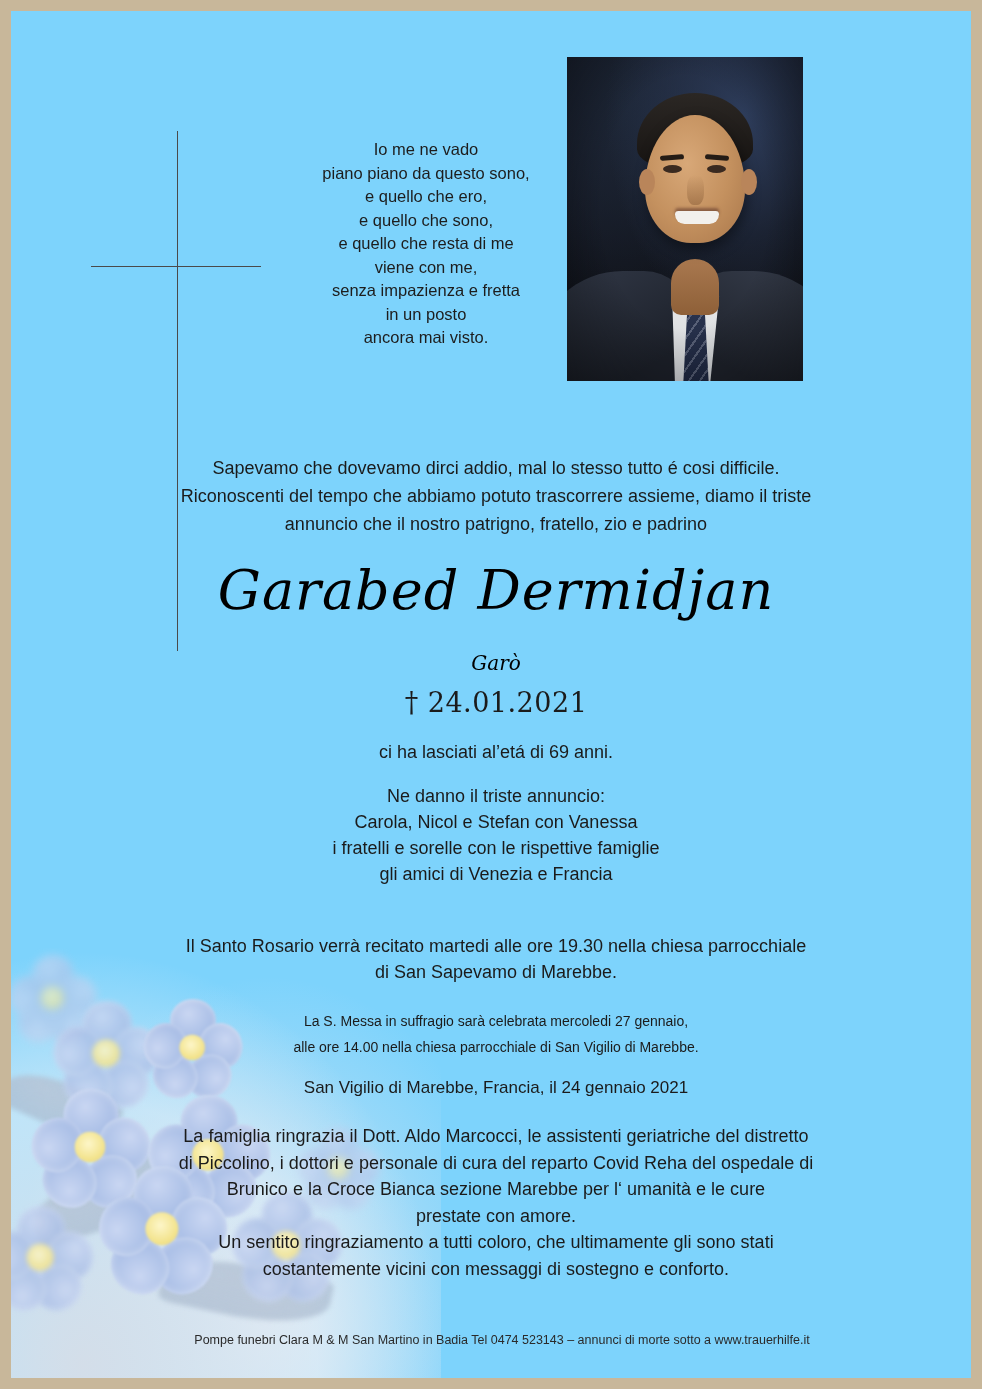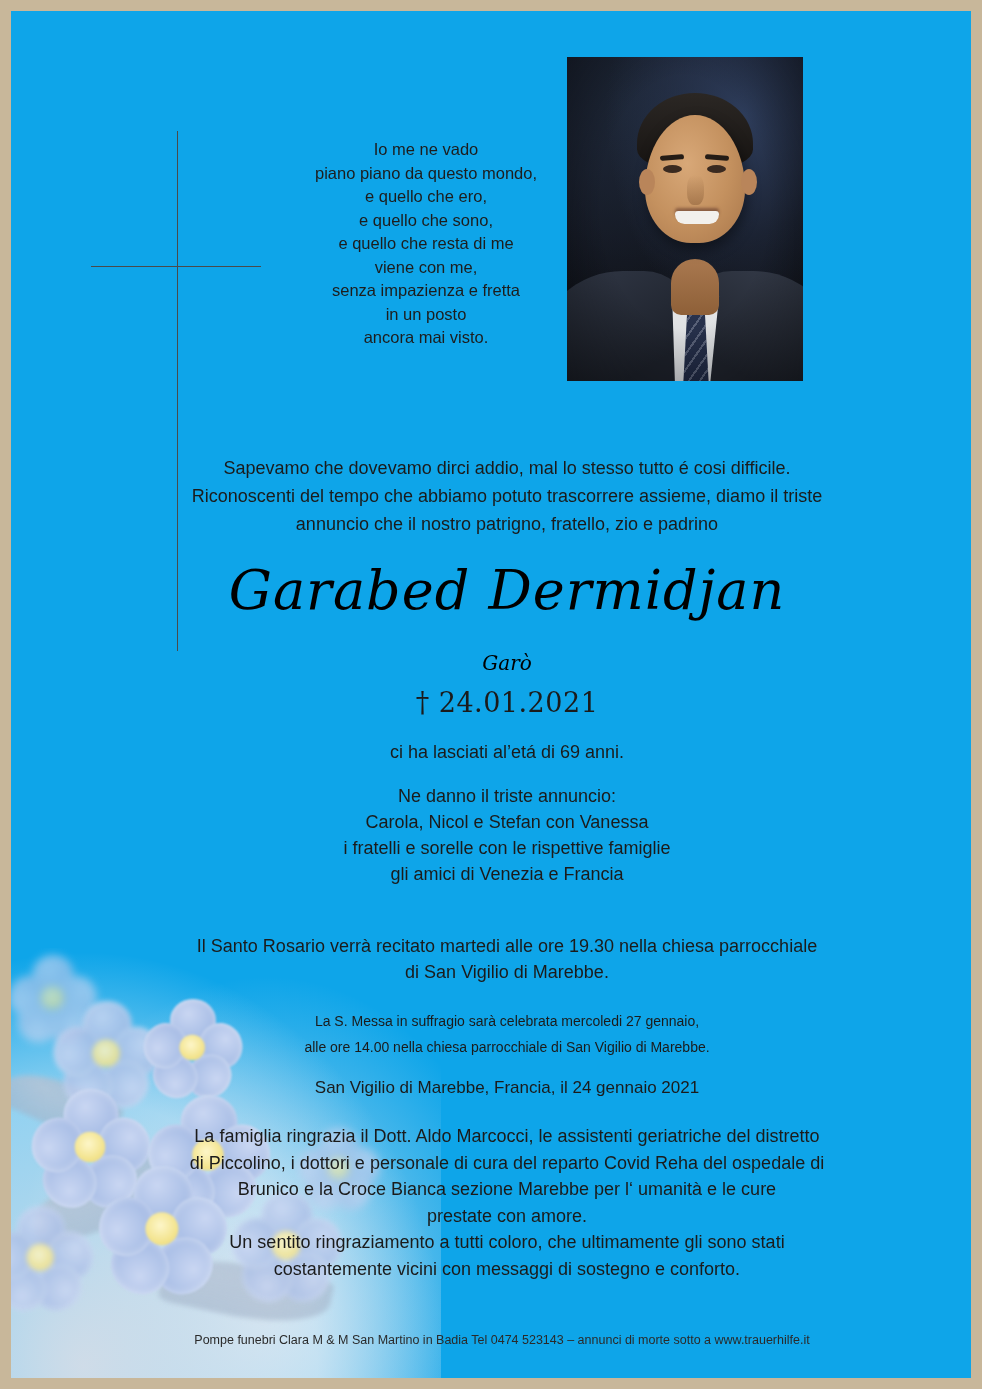--- a/index.html
+++ b/index.html
@@ -20,21 +20,21 @@
     height: 1389px;
     box-sizing: border-box;
     background: #c8b79a;
     padding: 11px;
   }
 
   .card-inner {
     position: relative;
     width: 100%;
     height: 100%;
-    background: #0ea5e9;
+    background: #7dd3fc;
     overflow: hidden;
   }
 
   
   .flower-layer {
     position: absolute;
     left: 0;
     bottom: 0;
     width: 430px;
     height: 430px;
@@ -269,21 +269,21 @@
     left: 250px;
     top: 127px;
     width: 330px;
     text-align: center;
     font-size: 16.5px;
     line-height: 23.5px;
     color: #1d1d1d;
   }
   .block {
     position: absolute;
-    left: 55px;
+    left: 44px;
     width: 882px;
     text-align: center;
   }
   .intro {
     top: 443px;
     font-size: 18px;
     line-height: 28px;
   }
   .name {
     top: 548px;
@@ -458,21 +458,21 @@
       <div class="eye eyeR"></div>
       <div class="nose"></div>
       <div class="mouth"></div>
       <div class="vignette"></div>
     </div>
 
     <div class="content">
 
       <div class="poem">
         <span class="line">Io me ne vado</span>
-        <span class="line">piano piano da questo mondo,</span>
+        <span class="line">piano piano da questo sono,</span>
         <span class="line">e quello che ero,</span>
         <span class="line">e quello che sono,</span>
         <span class="line">e quello che resta di me</span>
         <span class="line">viene con me,</span>
         <span class="line">senza impazienza e fretta</span>
         <span class="line">in un posto</span>
         <span class="line">ancora mai visto.</span>
       </div>
 
       <div class="block intro">
@@ -492,21 +492,21 @@
 
       <div class="block announce">
         <span class="line">Ne danno il triste annuncio:</span>
         <span class="line">Carola, Nicol e Stefan con Vanessa</span>
         <span class="line">i fratelli e sorelle con le rispettive famiglie</span>
         <span class="line">gli amici di Venezia e Francia</span>
       </div>
 
       <div class="block rosary">
         <span class="line">Il Santo Rosario verrà recitato martedi alle ore 19.30 nella chiesa parrocchiale</span>
-        <span class="line">di San Vigilio di Marebbe.</span>
+        <span class="line">di San Sapevamo di Marebbe.</span>
       </div>
 
       <div class="block mass">
         <span class="line">La S. Messa in suffragio sarà celebrata mercoledi 27 gennaio,</span>
         <span class="line">alle ore 14.00 nella chiesa parrocchiale di San Vigilio di Marebbe.</span>
       </div>
 
       <div class="block place">San Vigilio di Marebbe, Francia, il 24 gennaio 2021</div>
 
       <div class="block thanks">

